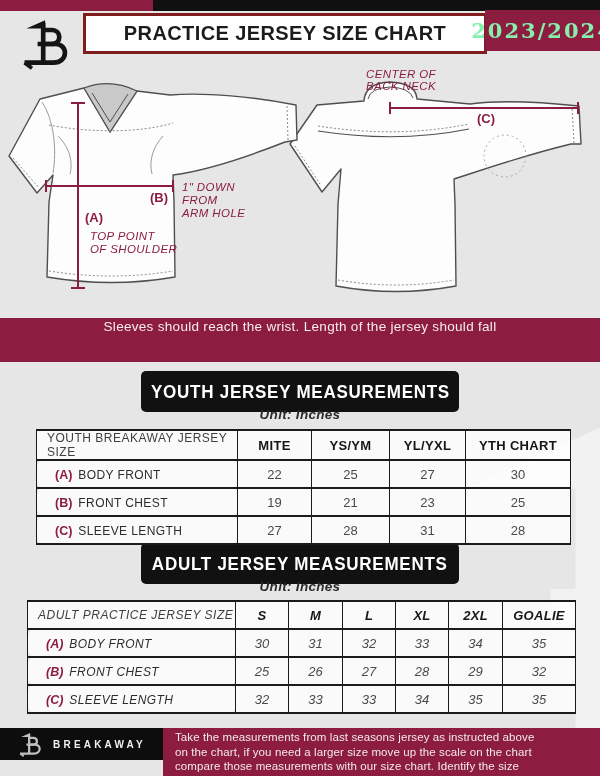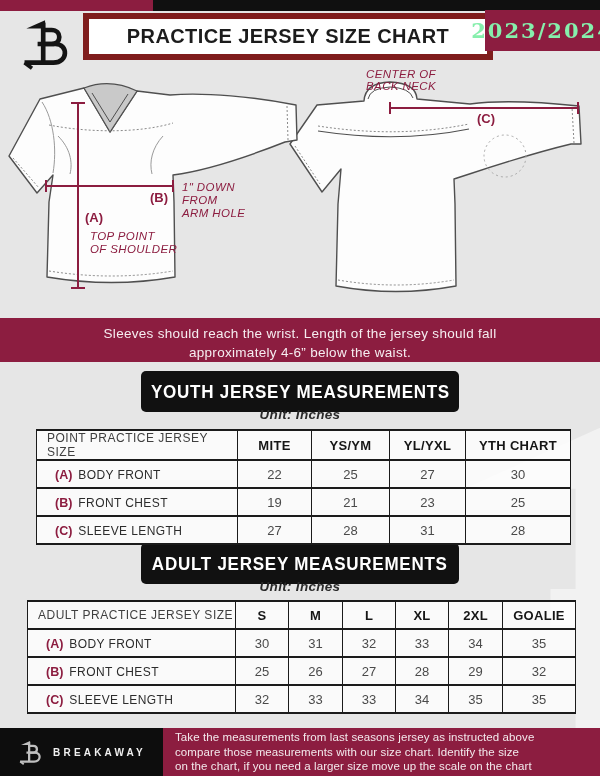--- a/index.html
+++ b/index.html
@@ -4,64 +4,64 @@
 <style>
   html,body{margin:0;padding:0;}
   body{width:600px;height:776px;background:#e6e6e6;font-family:"Liberation Sans",sans-serif;overflow:hidden;}
   #page{position:relative;width:600px;height:776px;background:#e6e6e6;overflow:hidden;}
 
   
   .topstrip{position:absolute;top:0;left:0;width:600px;height:11px;background:#101010;}
   .topstrip-maroon{position:absolute;top:0;left:0;width:153px;height:11px;background:#8c1d40;}
   .logo-main{position:absolute;left:18px;top:15px;width:56px;height:58px;color:#141414;z-index:6;}
   .title-box{position:absolute;left:83px;top:13px;width:398px;height:35px;background:#ffffff;
-    border:6px solid #7f1d1d;display:flex;align-items:center;justify-content:center;z-index:5;}
+    border:3px solid #7f1d1d;display:flex;align-items:center;justify-content:center;z-index:5;}
   .title-box span{font-size:20px;font-weight:bold;letter-spacing:.4px;color:#1c1c1c;white-space:nowrap;}
   .year-box{position:absolute;left:485px;top:10px;width:115px;height:41px;background:#8c1d40;
     display:flex;align-items:center;justify-content:center;z-index:5;}
   .year-box span{font-family:"DejaVu Serif",serif;font-size:21px;font-weight:bold;letter-spacing:2px;color:#86efac;white-space:nowrap;}
 
   
   .diagram{position:absolute;left:0;top:52px;width:600px;height:266px;}
   .annot{fill:#8c1d40;font-family:"Liberation Sans",sans-serif;}
   .annot-marker{font-weight:bold;font-size:13px;}
   .annot-note{font-style:italic;font-size:11.5px;letter-spacing:.4px;}
 
   
   .banner{position:absolute;left:0;top:318px;width:600px;height:44px;background:#8c1d40;
-    display:flex;flex-direction:column;align-items:center;justify-content:flex-end;gap:2px;z-index:4;}
+    display:flex;flex-direction:column;align-items:center;justify-content:space-between;gap:2px;z-index:4;}
   .banner div{color:#f6edf0;font-size:13.5px;letter-spacing:.3px;line-height:1.3;}
 
   
   .section-heading{position:absolute;left:0;width:600px;display:flex;justify-content:center;}
   .pill{width:318px;height:41px;background:#111111;border-radius:5px;display:flex;align-items:center;justify-content:center;}
   .pill span{color:#ffffff;font-weight:bold;font-size:18.5px;letter-spacing:.8px;white-space:nowrap;transform:scaleX(.92);}
   .unit-line{position:absolute;left:0;width:600px;text-align:center;font-style:italic;font-weight:bold;
     font-size:13.5px;color:#2a2a2a;letter-spacing:.3px;}
 
   
   table{border-collapse:collapse;position:absolute;table-layout:fixed;z-index:2;}
   td,th{border:1px solid #1b1b1b;border-top-width:2px;border-bottom-width:2px;
     background:rgba(255,255,255,.78);padding:0;height:26px;text-align:center;vertical-align:middle;}
   th{font-size:13px;font-weight:bold;color:#161616;letter-spacing:.3px;}
   td{font-size:13px;color:#4a4a4a;}
   .col-label{text-align:left;}
   th.col-label{font-weight:normal;font-size:12px;color:#3f3f3f;letter-spacing:.5px;padding-left:10px;}
-  td.col-label{padding-left:18px;}
+  td.col-label{padding-left:18px;border-radius:7px;}
   .row-key{color:#8c1d40;font-weight:bold;font-size:12.5px;margin-right:6px;}
   .row-label{color:#2c2c2c;font-size:12px;letter-spacing:.4px;}
   #youth-table{left:36px;top:429px;width:534px;}
-  #adult-table{left:27px;top:600px;width:548px;}
+  #adult-table{left:27px;top:600px;width:548px;font-style:italic;}
 
   
   .watermark{position:absolute;left:400px;top:392px;width:430px;height:430px;color:#f2f2f2;z-index:1;pointer-events:none;}
 
   
   .footer{position:absolute;left:0;top:728px;width:600px;height:48px;z-index:6;}
-  .footer-brandbox{position:absolute;left:0;top:0;width:163px;height:49px;background:#0d0d0d;
+  .footer-brandbox{position:absolute;left:0;top:0;width:163px;height:32px;background:#0d0d0d;
     display:flex;align-items:center;justify-content:center;gap:9px;}
   .footer-logo{width:27px;height:27px;color:#bfbfbf;}
   .footer-brand{color:#f0f0f0;font-size:10px;font-weight:bold;letter-spacing:3.2px;}
   .footer-notebox{position:absolute;left:163px;top:0;width:437px;height:48px;background:#8c1d40;
     box-sizing:border-box;padding:4px 8px 4px 12px;display:flex;flex-direction:column;justify-content:center;}
   .footer-notebox div{color:#f3e9ec;font-size:11.5px;line-height:1.26;letter-spacing:.1px;white-space:nowrap;}
 </style>
 </head>
 <body>
 
@@ -150,41 +150,40 @@
     <text class="annot annot-note" x="182" y="139">1" DOWN</text>
     <text class="annot annot-note" x="182" y="152">FROM</text>
     <text class="annot annot-note" x="182" y="165">ARM HOLE</text>
     <text class="annot annot-note" x="366" y="26">CENTER OF</text>
     <text class="annot annot-note" x="366" y="38">BACK NECK</text>
     <text class="annot annot-marker" x="477" y="71">(C)</text>
   </svg>
 
   <div class="banner">
     <div>Sleeves should reach the wrist. Length of the jersey should fall</div>
-    <div>approximately 4-6” below the waist.</div>
   </div>
 
   <div class="section-heading" style="top:371px;">
     <div class="pill">
       <span>YOUTH JERSEY MEASUREMENTS</span>
     </div>
   </div>
   <div class="unit-line" style="top:407px;">Unit: Inches</div>
 
   <table id="youth-table">
     <colgroup>
         <col style="width:201px">
         <col style="width:74px">
         <col style="width:78px">
         <col style="width:76px">
         <col style="width:105px">
       </colgroup>
     <tbody>
         <tr>
-      <th class="col-label">POINT PRACTICE JERSEY SIZE</th>
+      <th class="col-label">YOUTH BREAKAWAY JERSEY SIZE</th>
       <th>MITE</th>
       <th>YS/YM</th>
       <th>YL/YXL</th>
       <th>YTH CHART</th>
     </tr>
     <tr>
       <td class="col-label"><span class="row-key">(A)</span><span class="row-label">BODY FRONT</span></td>
       <td>22</td>
       <td>25</td>
       <td>27</td>
@@ -266,18 +265,18 @@
 
   <div class="footer">
     <div class="footer-brandbox">
       <svg class="footer-logo" viewBox="0 0 60 60">
         <use href="#bmono"></use>
       </svg>
       <span class="footer-brand">BREAKAWAY</span>
     </div>
     <div class="footer-notebox">
       <div>Take the measurements from last seasons jersey as instructed above</div>
+      <div>on the chart, if you need a larger size move up the scale on the chart</div>
       <div>compare those measurements  with our size chart. Identify the size</div>
-      <div>on the chart, if you need a larger size move up the scale on the chart</div>
     </div>
   </div>
 
 </div>
 
 </body></html>

